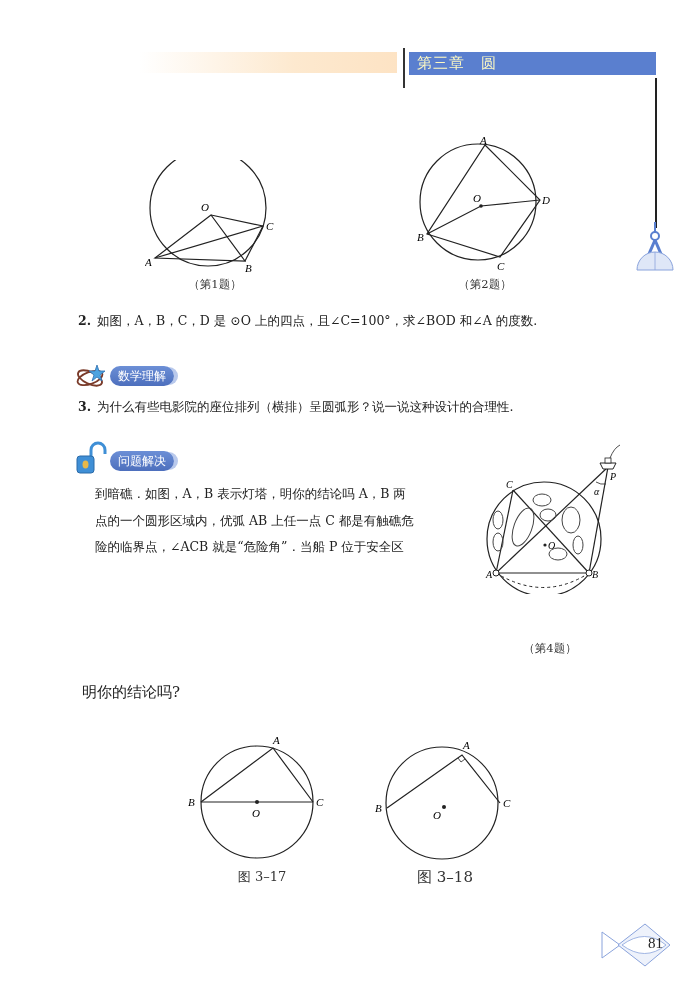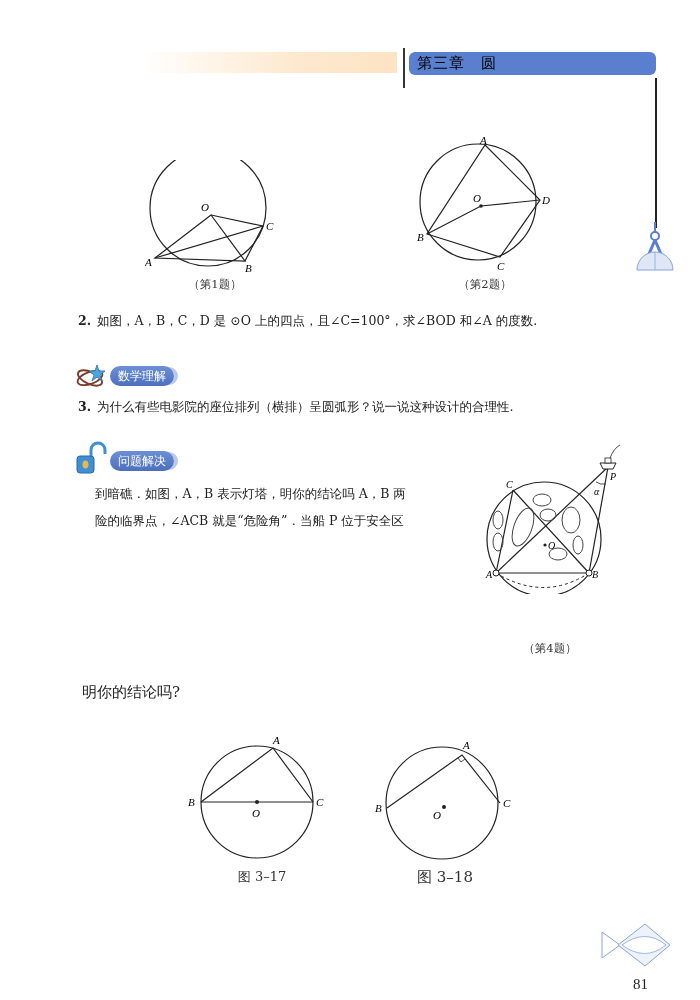--- a/index.html
+++ b/index.html
@@ -3,22 +3,22 @@
 <meta charset="utf-8">
 <style>
   html, body { margin:0; padding:0; background:#ffffff; }
   body { width:700px; height:1000px; position:relative; overflow:hidden;
          font-family:"DejaVu Serif","Liberation Serif",serif; color:#222; }
   .abs { position:absolute; }
   .header-fade { left:140px; top:52px; width:257px; height:21px;
     background:linear-gradient(to right, rgba(253,235,210,0) 0%, #fde9cf 60%, #fde3c4 100%); }
   .header-sep { left:403px; top:48px; width:2px; height:40px; background:#333; }
   .header-bar { left:409px; top:52px; width:247px; height:23px; background:#5a7fcf;
-    color:#000000; font-family:"DejaVu Sans","Liberation Sans",sans-serif; font-size:15px;
-    line-height:23px; padding-left:8px; box-sizing:border-box; letter-spacing:1px;border-radius:6px; }
+    color:#fef9c3; font-family:"DejaVu Sans","Liberation Sans",sans-serif; font-size:15px;
+    line-height:23px; padding-left:8px; box-sizing:border-box; letter-spacing:1px; }
   .side-line { left:655px; top:78px; width:1.5px; height:150px; background:#222; }
   .text { font-size:12.5px; line-height:26px; color:#222; }
   .q-num { font-weight:bold; margin-right:6px; }
   .caption { font-size:11.5px; color:#333; text-align:center; }
   .badge-pill { height:20px; border-radius:10px; background:linear-gradient(#6c8fd6,#4d6fbd);
     color:#fff; font-family:"DejaVu Sans","Liberation Sans",sans-serif; font-size:12px;
     line-height:20px; padding:0 8px; display:inline-block; box-shadow:5px 0 0 -1px #b9c9ec; }
   .main-text { font-size:15px; line-height:28px; color:#222; }
   .pagenum { font-family:"Liberation Serif",serif; font-size:15px; color:#222; }
 </style>
@@ -82,20 +82,21 @@
 
 <svg class="abs" style="left:75px;top:441px;" width="34" height="34" viewBox="0 0 34 34">
   <path d="M16 16 V9 A7 7 0 0 1 30 9 V13" fill="none" stroke="#3f8fd6" stroke-width="3"></path>
   <rect x="2" y="15" width="17" height="17" rx="3" fill="#3f8fd6" stroke="#2a6aa8" stroke-width="1"></rect>
   <ellipse cx="10.5" cy="23.5" rx="3" ry="4" fill="#e7b84a"></ellipse>
 </svg>
 <div class="abs badge-pill" style="left:110px;top:451px;">问题解决</div>
 
 <div class="abs text" style="left:78px;top:481px;width:400px;line-height:26.5px;">
   <div style="padding-left:17px;">到暗礁．如图，A，B 表示灯塔，明你的结论吗 A，B 两</div>
+  <div style="padding-left:17px;">点的一个圆形区域内，优弧 AB 上任一点 C 都是有触礁危</div>
   <div style="padding-left:17px;">险的临界点，∠ACB 就是“危险角”．当船 P 位于安全区</div>
 </div>
 
 <svg class="abs" style="left:478px;top:442px;" width="158" height="152" viewBox="0 0 158 152">
   <circle cx="66" cy="97" r="57" fill="none" stroke="#222" stroke-width="1.2"></circle>
   <path d="M18 131 Q66 160 111 131" fill="none" stroke="#222" stroke-width="1" stroke-dasharray="3,3"></path>
   <line x1="18" y1="131" x2="111" y2="131" stroke="#222" stroke-width="1.2"></line>
   <line x1="18" y1="131" x2="35" y2="48" stroke="#222" stroke-width="1.2"></line>
   <line x1="35" y1="48" x2="111" y2="131" stroke="#222" stroke-width="1.2"></line>
   <line x1="18" y1="131" x2="130" y2="25" stroke="#222" stroke-width="1.2"></line>
@@ -150,13 +151,13 @@
   <text x="63" y="84" font-size="11" font-style="italic" font-family="Liberation Serif,serif">O</text>
   <text x="133" y="72" font-size="11" font-style="italic" font-family="Liberation Serif,serif">C</text>
 </svg>
 <div class="abs caption" style="left:405px;top:868px;width:80px;font-size:15px;">图 3–18</div>
 
 <svg class="abs" style="left:600px;top:920px;" width="80" height="50" viewBox="0 0 80 50">
   <polygon points="2,12 20,25 2,38" fill="none" stroke="#8aa3dc" stroke-width="1"></polygon>
   <polygon points="18,25 45,4 70,25 45,46" fill="#eef2fb" stroke="#8aa3dc" stroke-width="1"></polygon>
   <path d="M22 25 Q45 8 66 25 Q45 42 22 25 Z" fill="#fff" stroke="#8aa3dc" stroke-width="0.8"></path>
 </svg>
-<div class="abs pagenum" style="left:633px;top:976px;width:30px;text-align:left;">81</div>
+<div class="abs pagenum" style="left:633px;top:935px;width:30px;text-align:right;">81</div>
 
 </body></html>

